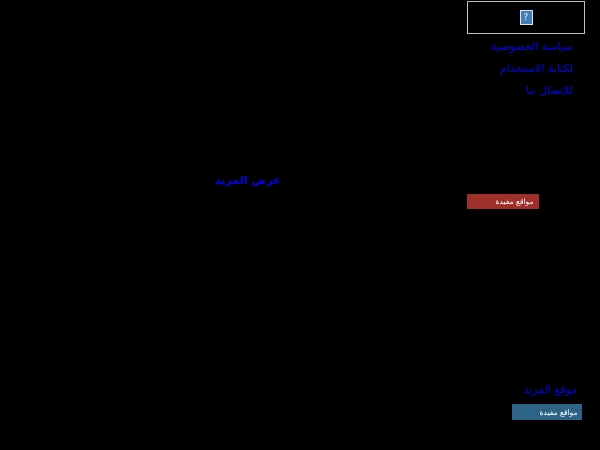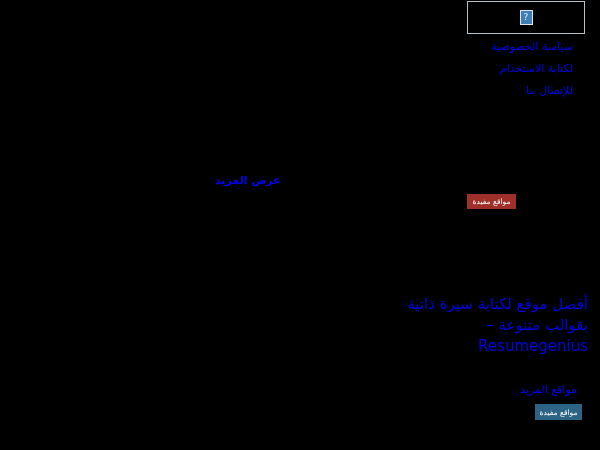--- a/index.html
+++ b/index.html
@@ -68,20 +68,21 @@
 
   
   .badge {
     position: absolute;
     display: flex;
     align-items: center;
     justify-content: center;
     color: #ffffff;
     font-size: 7.5px;
     white-space: nowrap;
+    padding-left: 23px;
   }
   .badge.red {
     top: 194px;
     left: 467px;
     width: 49px;
     height: 15px;
     background: #9e2f29;
   }
   .badge.blue {
     top: 404px;
@@ -124,19 +125,18 @@
   </div>
 
   <a class="nav-link l1">سياسة الخصوصية</a>
   <a class="nav-link l2">لكتابة الاستخدام</a>
   <a class="nav-link l3">للإتصال بنا</a>
 
   <a class="show-more">عرض المزيد</a>
 
   <a class="badge red">مواقع مفيدة</a>
 
-  <a class="article-title">أفضل موقع لكتابة سيرة ذاتية بقوالب متنوعة – Resumegenius</a>
 
-  <a class="read-more">مواقع المزيد</a>
+  <a class="read-more">موقع المزيد</a>
 
   <a class="badge blue">مواقع مفيدة</a>
 
 </div>
 
 </body></html>

